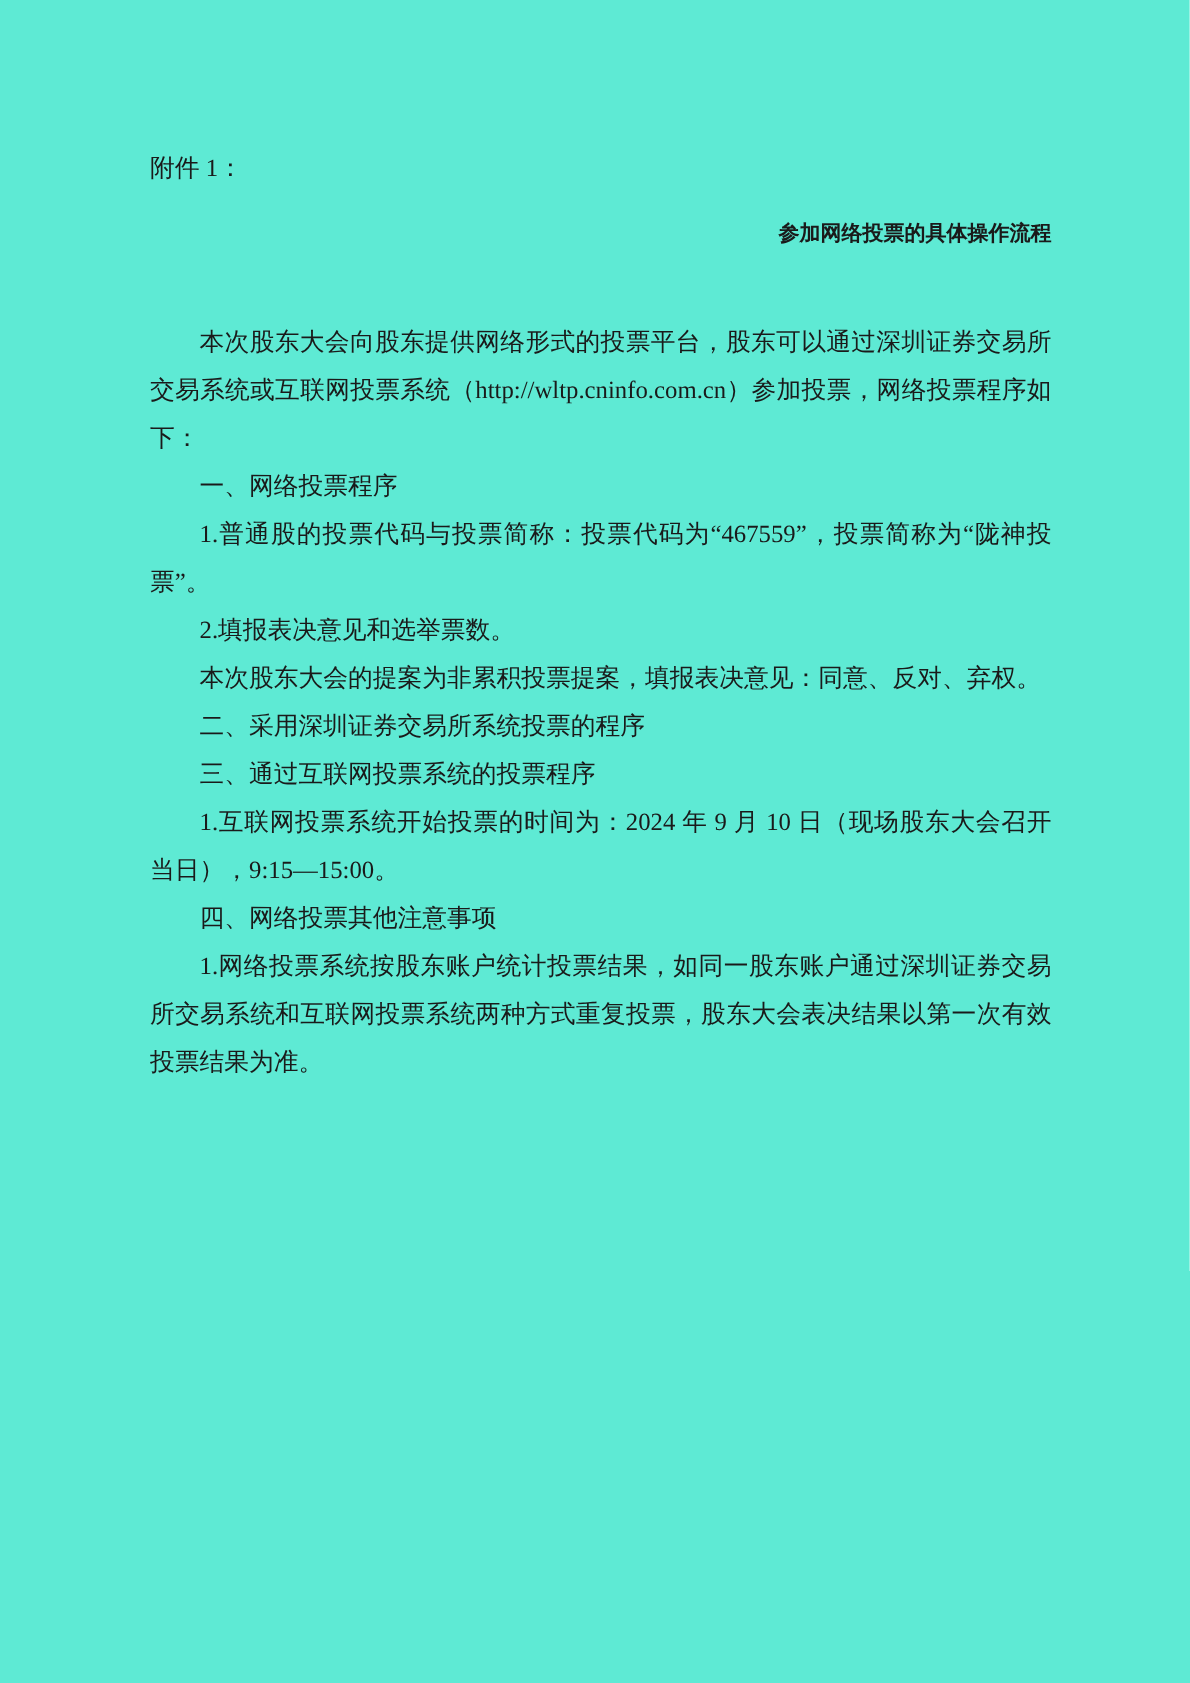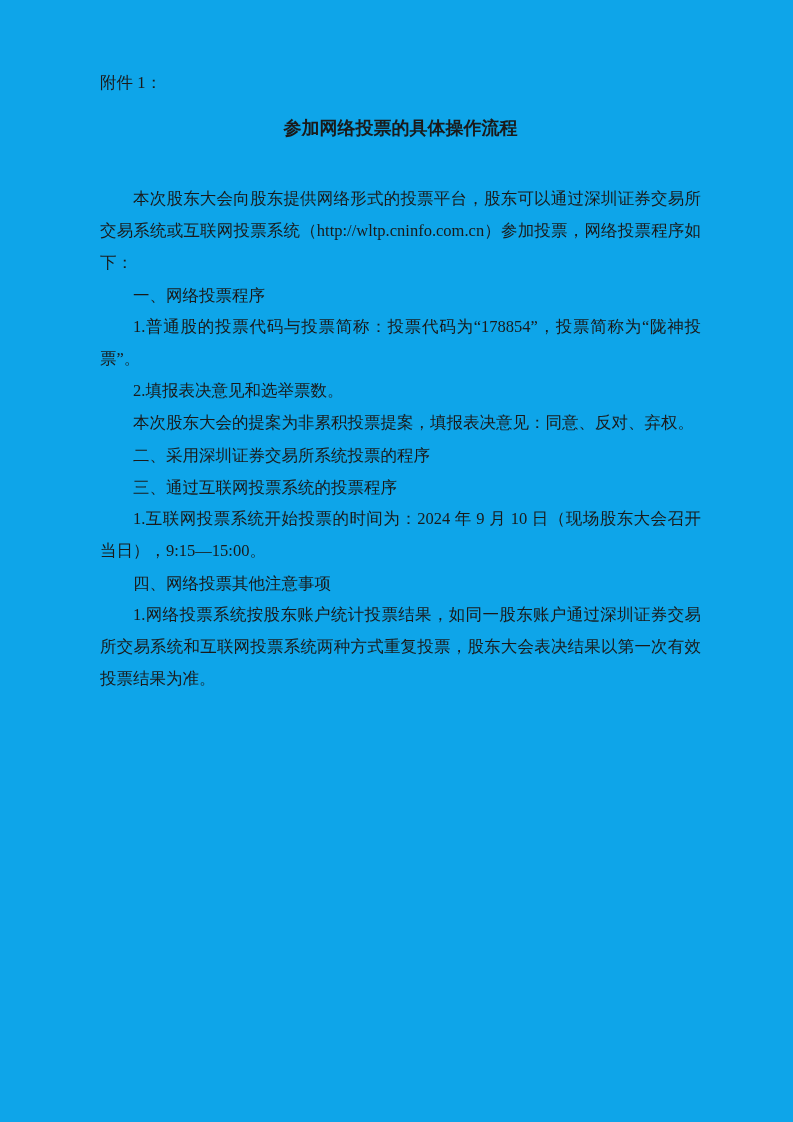--- a/index.html
+++ b/index.html
@@ -11,40 +11,40 @@
     width: 793px;
     height: 1122px;
     overflow: hidden;
     font-family: "Liberation Serif", "DejaVu Serif", serif;
     color: #1a1a1a;
   }
   .page {
     box-sizing: border-box;
     width: 793px;
     height: 1122px;
-    padding: 67px 92px 40px 100px;
-    background: #0ea5e9;
+    padding: 96px 92px 40px 100px;
+    background: #5eead4;
   }
   .doc p {
     margin: 0;
     font-size: 16.5px;
     line-height: 32px;
     text-align: justify;
     text-justify: inter-ideograph;
     word-break: break-word;
   }
   .doc p.attachment-label {
     text-indent: 0;
     margin-bottom: 6px;
   }
   .doc p.title {
-    text-align: center;
+    text-align: right;
     text-indent: 0;
     font-weight: bold;
-    font-size: 18px;
+    font-size: 14px;
     line-height: 30px;
     margin: 14px 0 40px 0;
     font-family: Liberation Serif, serif;
   }
   .doc p.body {
     text-indent: 2em;
   }
   .doc p.heading {
     text-indent: 2em;
     font-weight: normal;
@@ -53,21 +53,21 @@
 </style>
 </head>
 <body>
 
 <div class="page">
   <div class="doc" id="doc-container">
       <p class="attachment-label">附件 1：</p>
       <p class="title">参加网络投票的具体操作流程</p>
       <p class="body">本次股东大会向股东提供网络形式的投票平台，股东可以通过深圳证券交易所交易系统或互联网投票系统（http://wltp.cninfo.com.cn）参加投票，网络投票程序如下：</p>
       <p class="heading">一、网络投票程序</p>
-      <p class="body">1.普通股的投票代码与投票简称：投票代码为“178854”，投票简称为“陇神投票”。</p>
+      <p class="body">1.普通股的投票代码与投票简称：投票代码为“467559”，投票简称为“陇神投票”。</p>
       <p class="body">2.填报表决意见和选举票数。</p>
       <p class="body">本次股东大会的提案为非累积投票提案，填报表决意见：同意、反对、弃权。</p>
       <p class="heading">二、采用深圳证券交易所系统投票的程序</p>
       <p class="heading">三、通过互联网投票系统的投票程序</p>
       <p class="body">1.互联网投票系统开始投票的时间为：2024 年 9 月 10 日（现场股东大会召开当日），9:15—15:00。</p>
       <p class="heading">四、网络投票其他注意事项</p>
       <p class="body">1.网络投票系统按股东账户统计投票结果，如同一股东账户通过深圳证券交易所交易系统和互联网投票系统两种方式重复投票，股东大会表决结果以第一次有效投票结果为准。</p>
     </div>
 </div>
 

